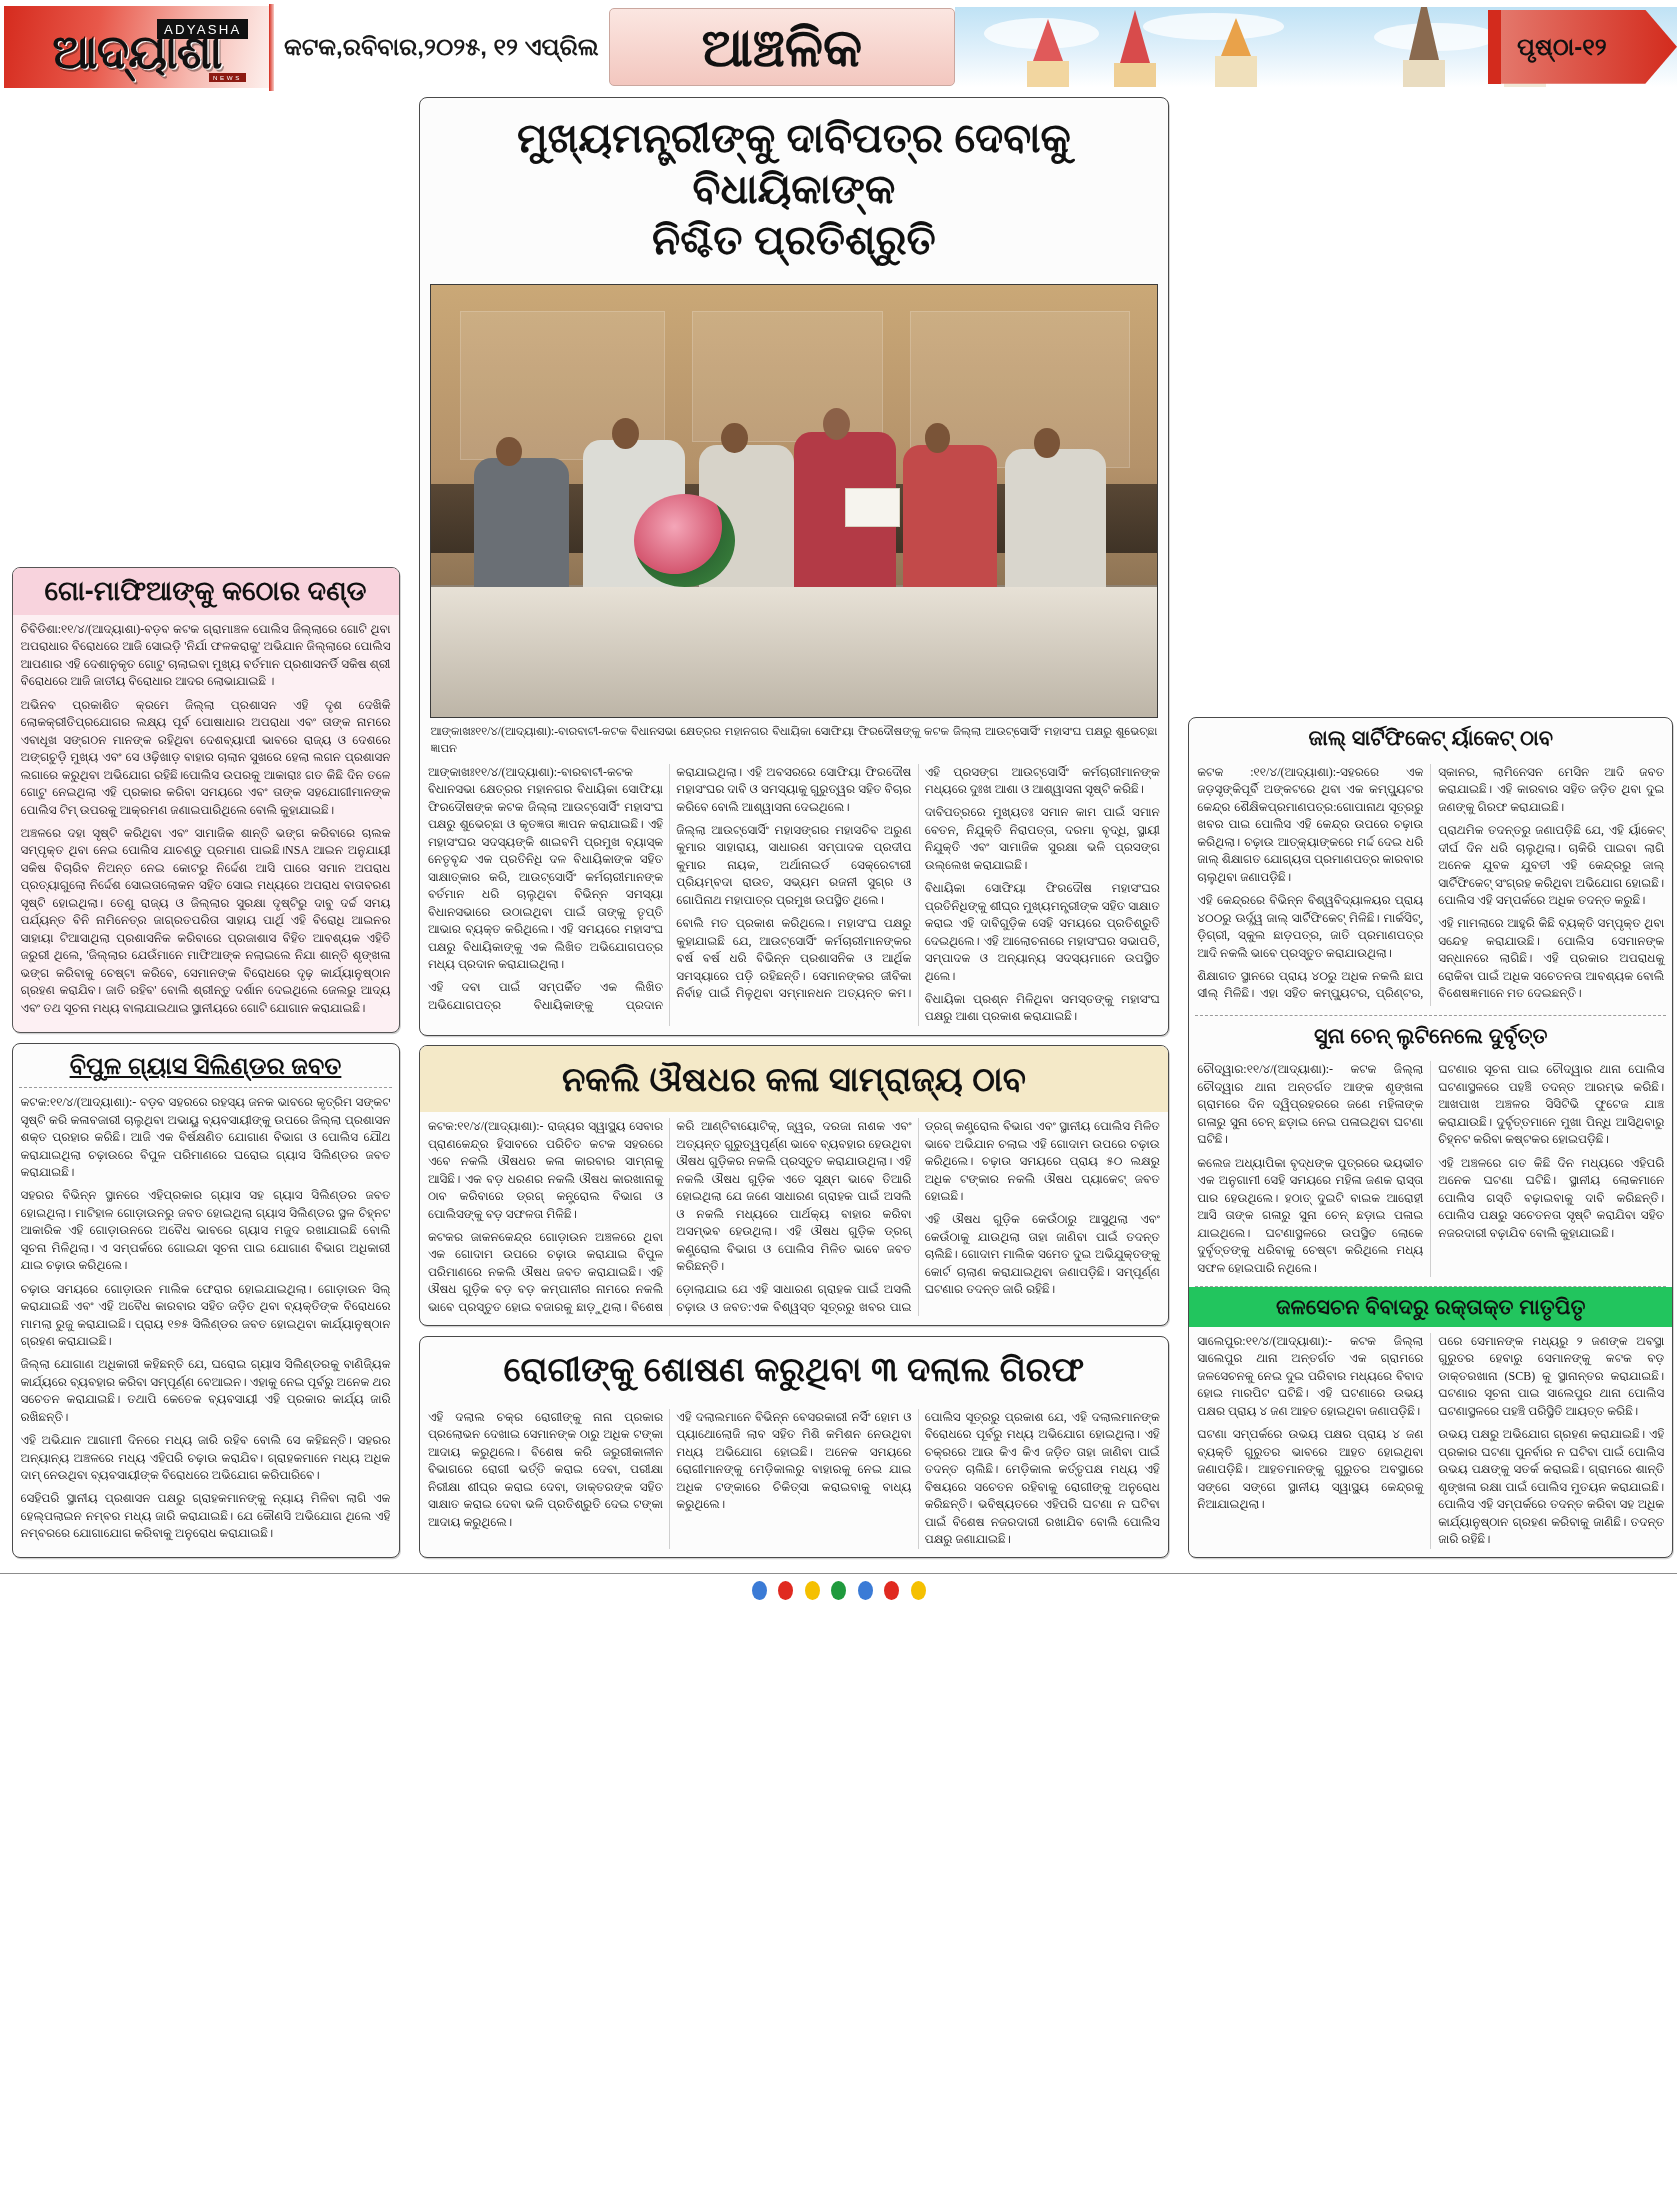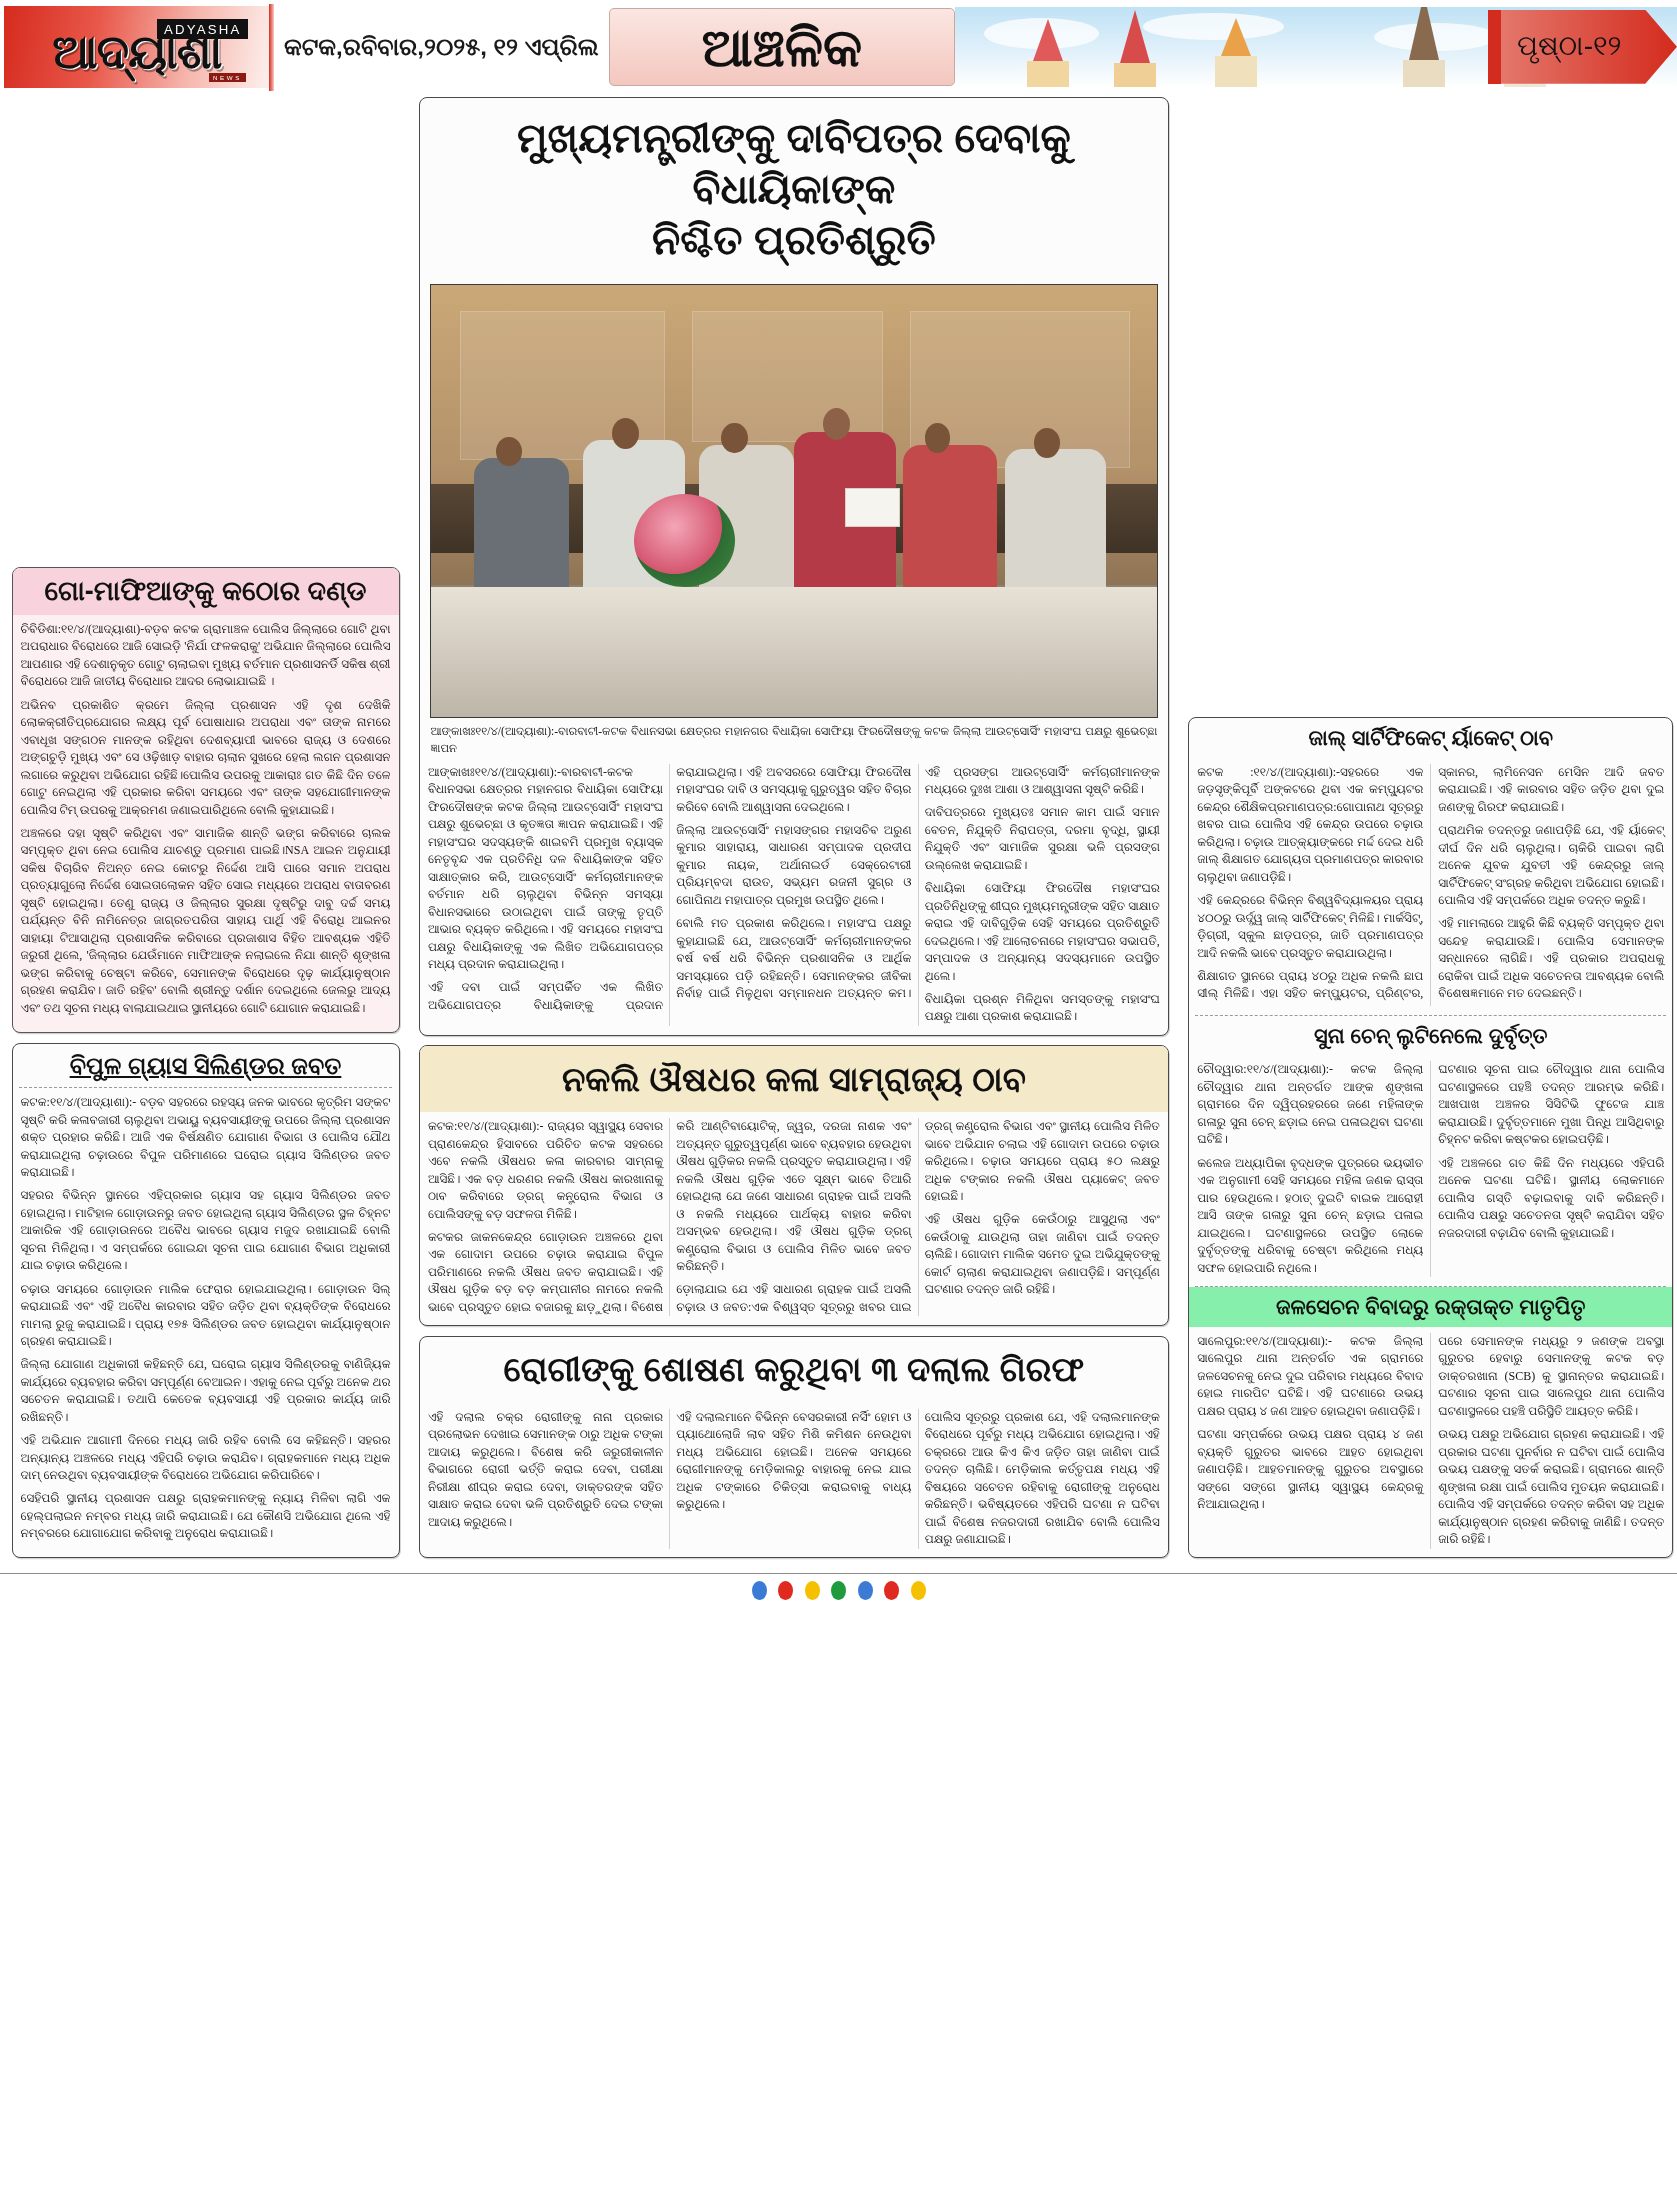--- a/index.html
+++ b/index.html
@@ -69,21 +69,21 @@
   }
   .temple .body{width:42px;}
   .page-tag{
     position:absolute;right:0;top:9.7px;height:74px;width:176px;
     background:linear-gradient(90deg,#e4776b,#d32b1d);
     display:flex;align-items:center;justify-content:flex-start;
     clip-path:polygon(0 0,82% 0,100% 50%,82% 100%,0 100%);
     padding-left:16px;box-sizing:border-box;
   }
   .page-tag span{
-    color:#111;font-size:28px;font-weight:normal;
+    color:#111;font-size:24px;font-weight:bold;
     font-family:"Liberation Sans","DejaVu Sans",sans-serif;
   }
   .red-strip-left{position:absolute;left:0;top:9.7px;width:13.2px;height:74px;background:#d32b1d;}
 
   
   .page{
     position:relative;width:1409px;box-sizing:border-box;
     padding:2.6px 11.5px 0 11.5px;
     display:flex;gap:9.7px;align-items:flex-end;
   }
@@ -101,21 +101,21 @@
   .card.tint-pink{background:#fdf0f3;border-color:#555;}
   .card.tint-plain{background:#fcfcfc;}
 
   .hl{
     text-align:center;font-weight:bold;color:#111;line-height:1.22;
     font-family:"Liberation Sans","DejaVu Sans",sans-serif;
     padding:7px 8px;
   }
   .hl.pink{background:#f8d3dd;}
   .hl.cream{background:#f4e9c8;}
-  .hl.mint{background:#86efac;}
+  .hl.mint{background:#22c55e;}
   .hl.white{background:transparent;}
   .hl.s1{font-size:27px;}
   .hl.s2{font-size:24px;text-decoration:underline;}
   .hl.s3{font-size:21px;}
   .hl.big{font-size:41px;line-height:1.25;padding:15px 10.6px 13.2px;}
   .hl.mid{font-size:34px;line-height:1.25;padding:11.5px 8.8px;}
 
   .dashrule{border-top:1.3px dashed #9a9a9a;margin:0 6.2px;}
 
   .body-wrap{padding:6.2px 8px 8.8px;}

